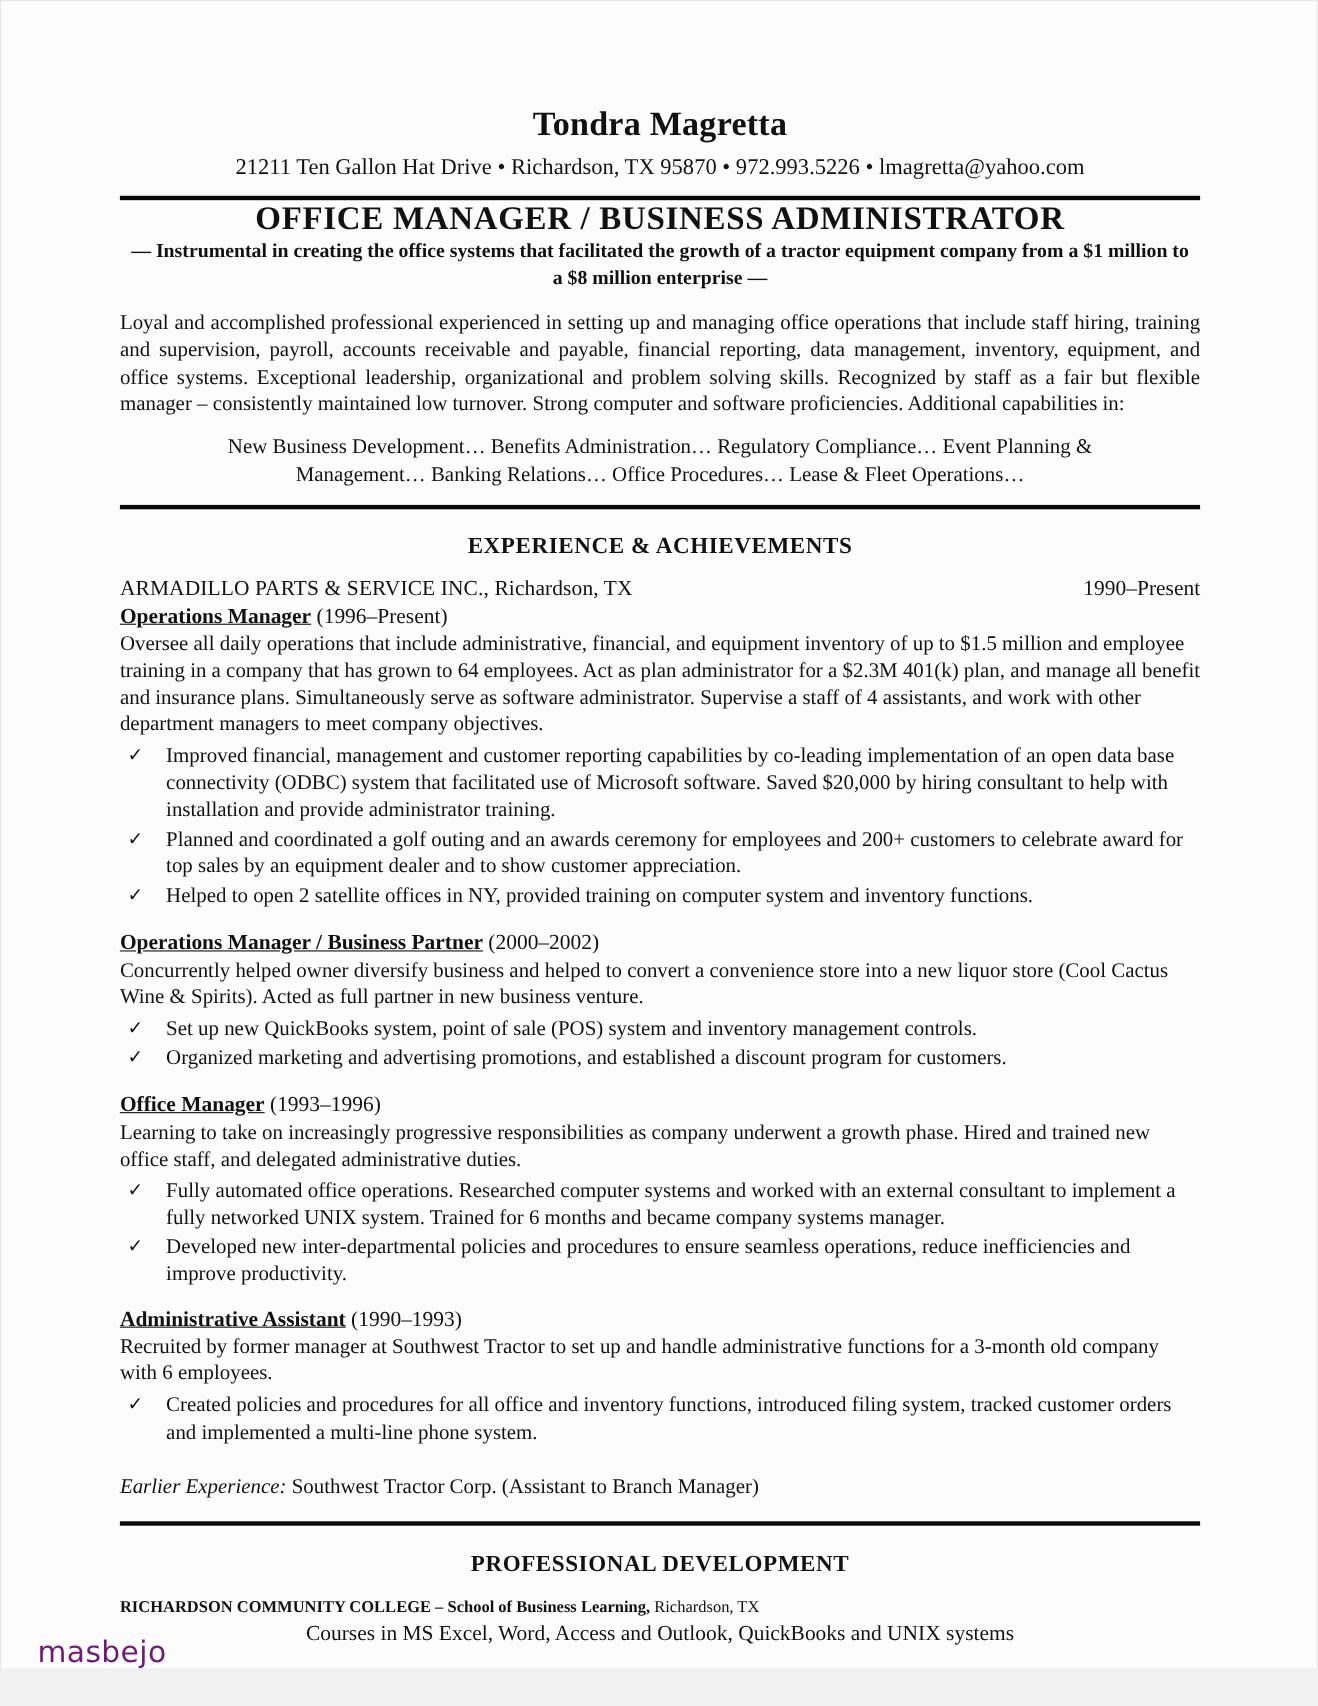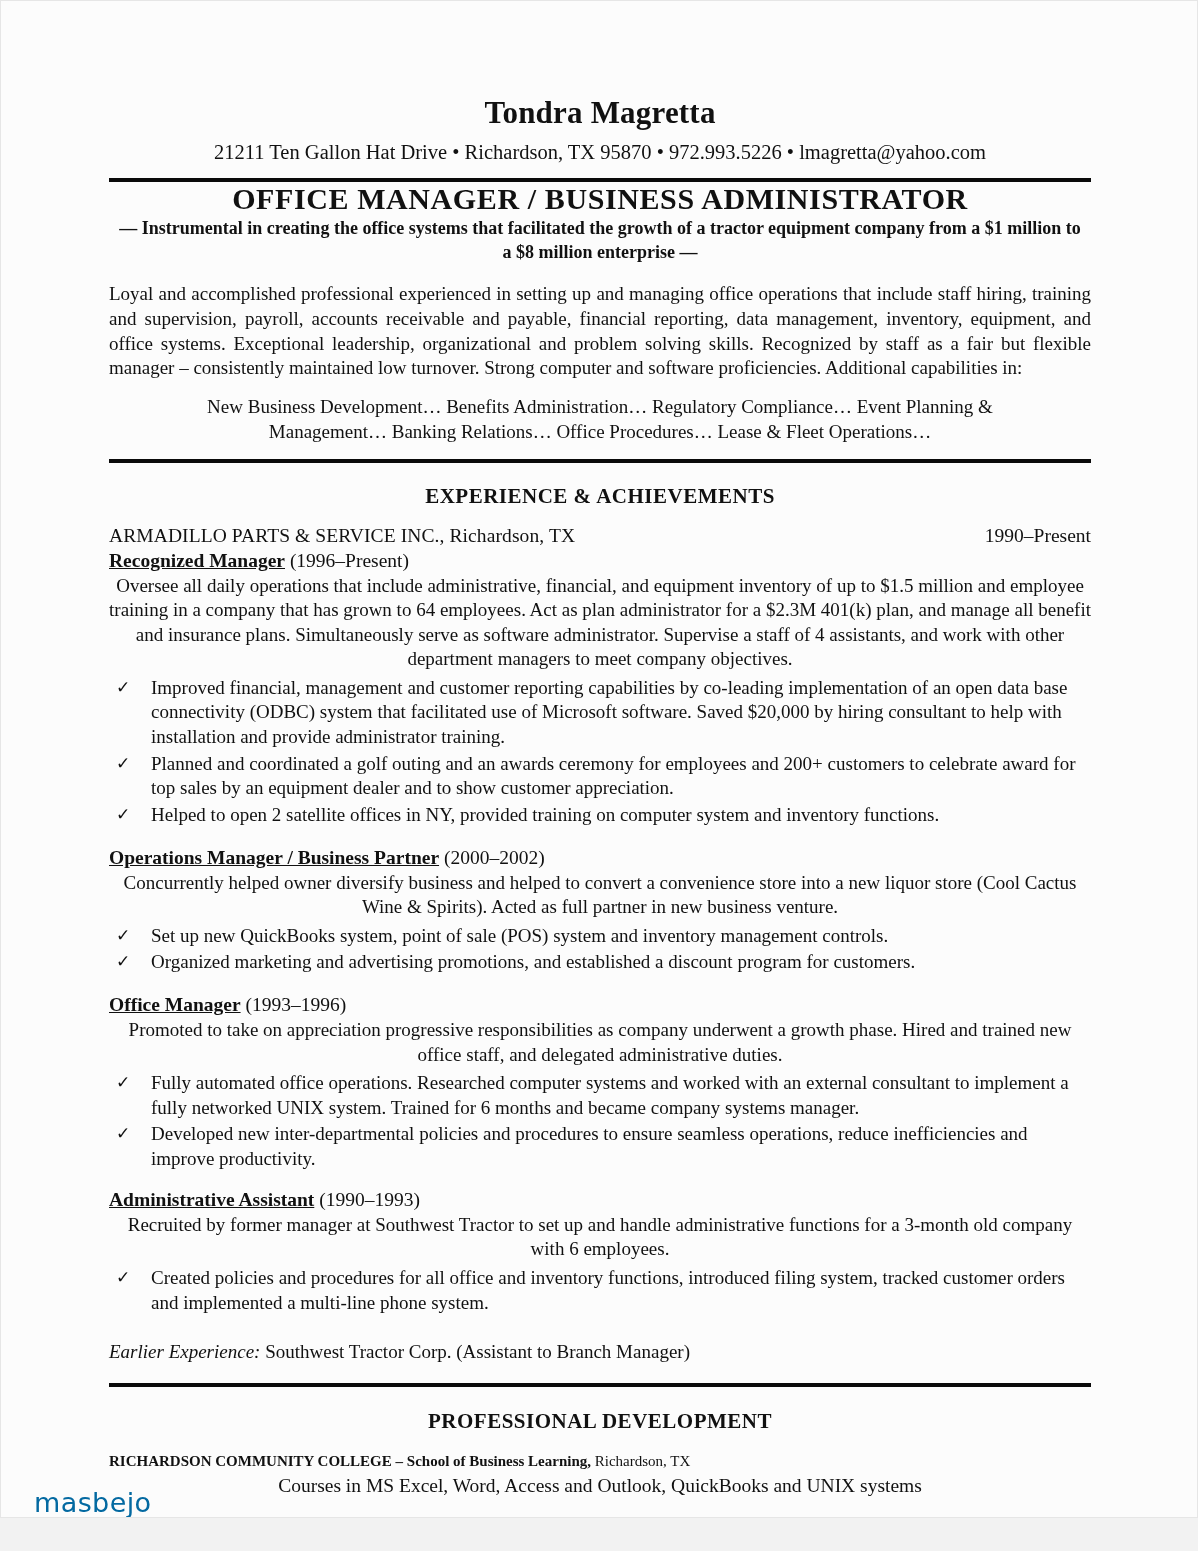--- a/index.html
+++ b/index.html
@@ -110,21 +110,21 @@
   .role-title {
     font-weight: bold;
     text-decoration: underline;
   }
   .role-dates { font-weight: normal; }
 
   .role-desc {
     font-size: 19px;
     line-height: 1.29;
     margin-top: 2px;
-    text-align: center;
+    text-align: left;
   }
 
   ul.checks {
     list-style: none;
     margin: 4px 0 0 0;
     padding: 0;
   }
   ul.checks li {
     position: relative;
     font-size: 19px;
@@ -172,21 +172,21 @@
   }
 
   
   .watermark {
     position: absolute;
     left: 33px;
     top: 1486px;
     font-family: "DejaVu Sans", sans-serif;
     font-size: 27px;
     letter-spacing: 0.4px;
-    color: #0369a1;
+    color: #701a75;
   }
 </style>
 </head>
 <body>
 
 <div class="page">
   <div class="sheet">
 
     <div class="name">Tondra Magretta</div>
     <div class="contact">21211 Ten Gallon Hat Drive • Richardson, TX 95870 •  972.993.5226 • lmagretta@yahoo.com</div>
@@ -201,21 +201,21 @@
 
     <div class="section-heading">EXPERIENCE &amp; ACHIEVEMENTS</div>
 
     <div class="company-row">
       <span class="company-name">ARMADILLO PARTS &amp; SERVICE INC., Richardson, TX</span>
       <span class="company-dates">1990–Present</span>
     </div>
 
     <div>
       <div class="role-line">
-        <span class="role-title">Recognized Manager</span>
+        <span class="role-title">Operations Manager</span>
         <span class="role-dates">(1996–Present)</span>
       </div>
       <div class="role-desc">Oversee all daily operations that include administrative, financial, and equipment inventory of up to $1.5 million and employee training in a company that has grown to 64 employees. Act as plan administrator for a $2.3M 401(k) plan, and manage all benefit and insurance plans. Simultaneously serve as software administrator. Supervise a staff of 4 assistants, and work with other department managers to meet company objectives.</div>
       <ul class="checks">
         <li><span class="tick">✓</span><span>Improved financial, management and customer reporting capabilities by co-leading implementation of an open data base connectivity (ODBC) system that facilitated use of Microsoft software. Saved $20,000 by hiring consultant to help with installation and provide administrator training.</span></li>
         <li><span class="tick">✓</span><span>Planned and coordinated a golf outing and an awards ceremony for employees and 200+ customers to celebrate award for top sales by an equipment dealer and to show customer appreciation.</span></li>
         <li><span class="tick">✓</span><span>Helped to open 2 satellite offices in NY, provided training on computer system and inventory functions.</span></li>
       </ul>
     </div>
 
@@ -229,21 +229,21 @@
         <li><span class="tick">✓</span><span>Set up new QuickBooks system, point of sale (POS) system and inventory management controls.</span></li>
         <li><span class="tick">✓</span><span>Organized marketing and advertising promotions, and established a discount program for customers.</span></li>
       </ul>
     </div>
 
     <div class="block">
       <div class="role-line">
         <span class="role-title">Office Manager</span>
         <span class="role-dates">(1993–1996)</span>
       </div>
-      <div class="role-desc">Promoted to take on appreciation progressive responsibilities as company underwent a growth phase. Hired and trained new office staff, and delegated administrative duties.</div>
+      <div class="role-desc">Learning to take on increasingly progressive responsibilities as company underwent a growth phase. Hired and trained new office staff, and delegated administrative duties.</div>
       <ul class="checks">
         <li><span class="tick">✓</span><span>Fully automated office operations. Researched computer systems and worked with an external consultant to implement a fully networked UNIX system. Trained for 6 months and became company systems manager.</span></li>
         <li><span class="tick">✓</span><span>Developed new inter-departmental policies and procedures to ensure seamless operations, reduce inefficiencies and improve productivity.</span></li>
       </ul>
     </div>
 
     <div class="block-tight">
       <div class="role-line">
         <span class="role-title">Administrative Assistant</span>
         <span class="role-dates">(1990–1993)</span>

